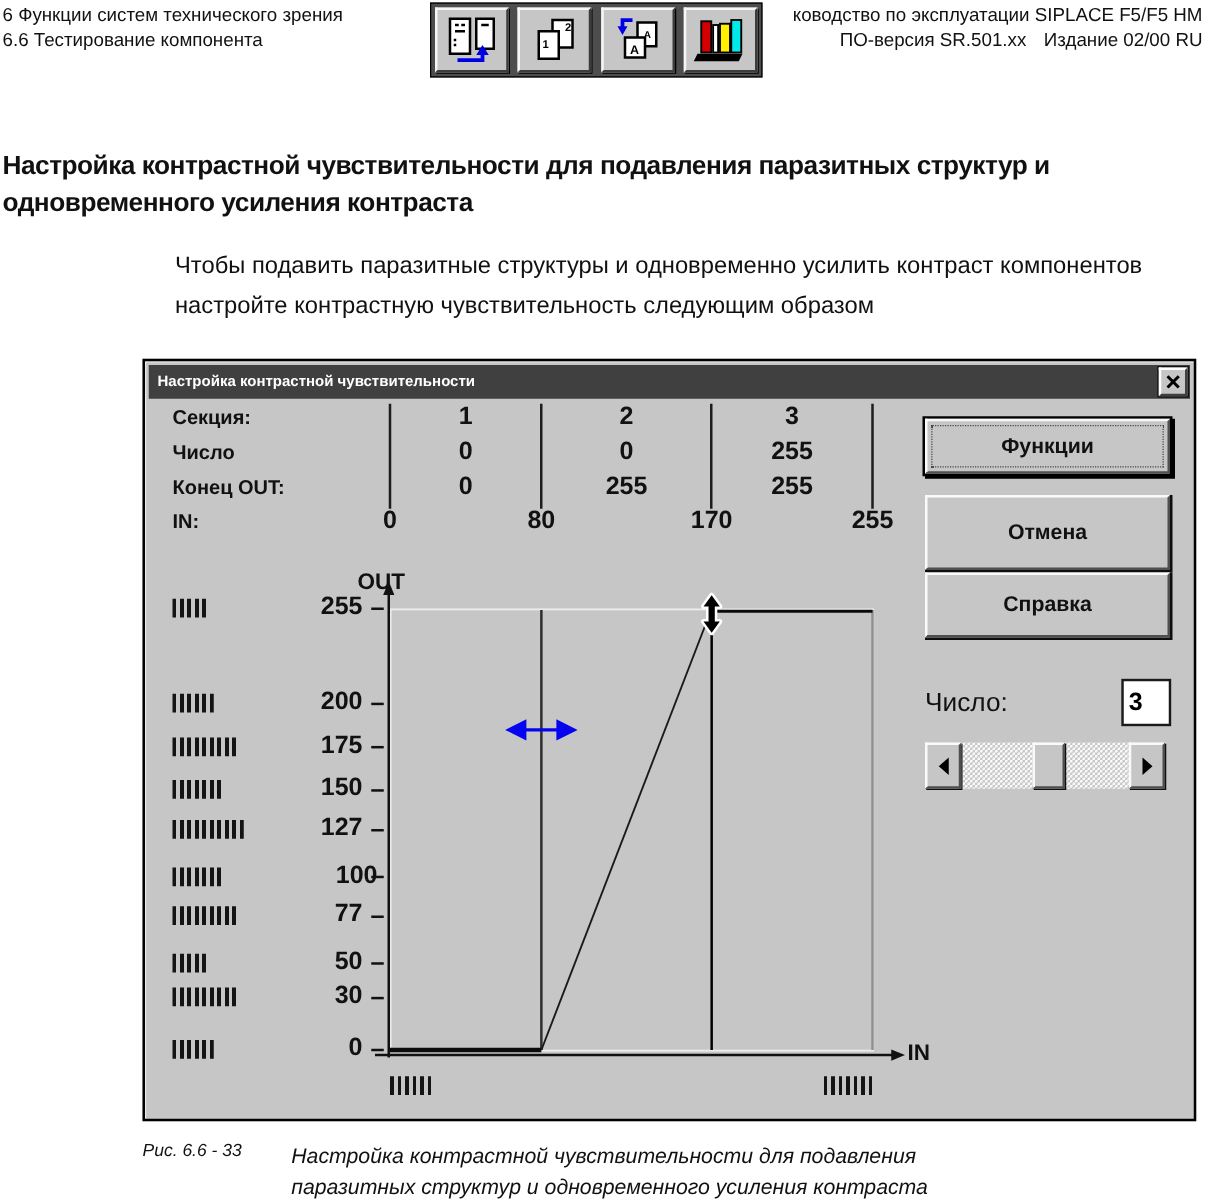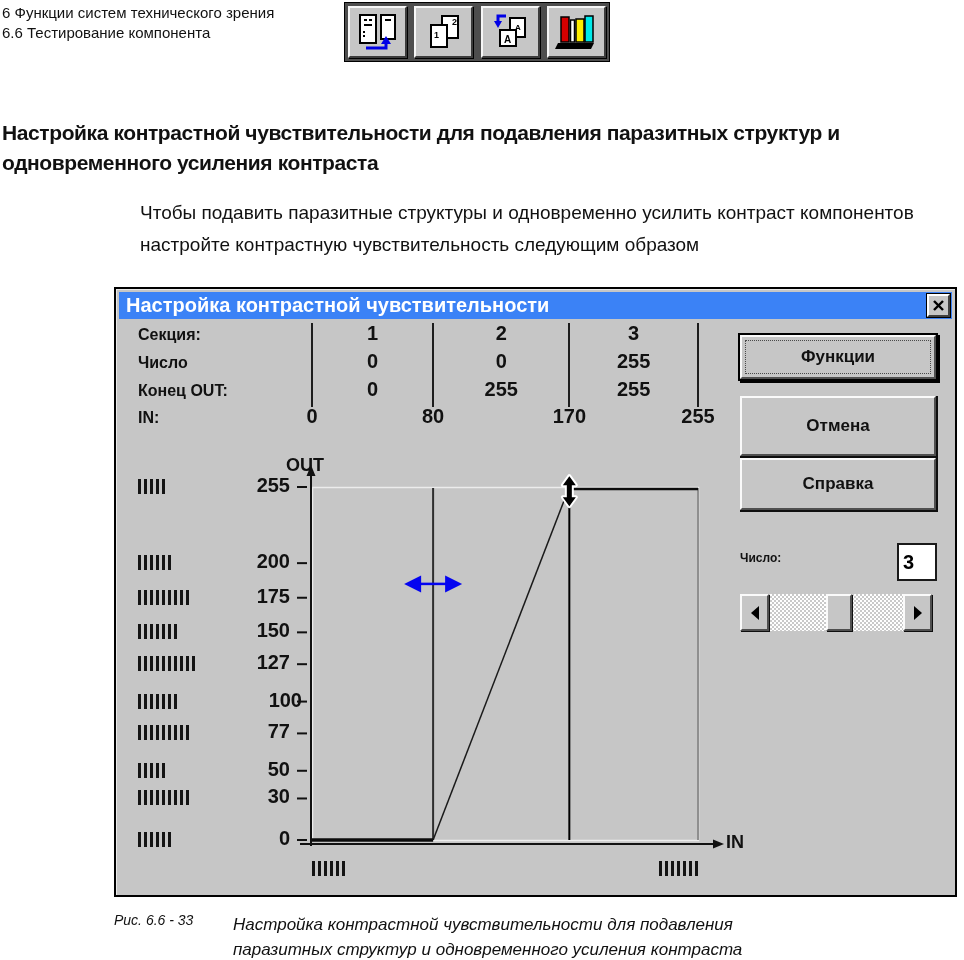--- a/index.html
+++ b/index.html
@@ -14,37 +14,37 @@
            border:1px solid #000;display:flex;align-items:center;justify-content:space-between;padding:0 3px;box-sizing:border-box;}
   .tbtn{width:59px;height:52px;background:#c6c6c6;border:2px solid;border-color:#f6f6f6 #3c3c3c #3c3c3c #f6f6f6;
         box-shadow:1px 1px 0 #000;display:flex;align-items:center;justify-content:center;box-sizing:border-box;}
   
   .heading{position:absolute;left:2px;top:118px;width:946px;font-size:21px;font-weight:bold;
            line-height:30px;letter-spacing:-0.4px;}
   .intro{position:absolute;left:140px;top:197px;width:790px;font-size:19px;line-height:32px;}
   
   .dialog{position:absolute;left:114px;top:287px;width:843px;height:610px;box-sizing:border-box;
           border:2px solid #000;background:#c6c6c6;box-shadow:inset 1px 1px 0 #e8e8e8;}
-  .titlebar{position:absolute;left:3px;top:3px;right:3px;height:27px;background:#3b82f6;color:#fff;
-            font-weight:bold;font-size:20px;line-height:27px;padding-left:7px;box-sizing:border-box;}
+  .titlebar{position:absolute;left:3px;top:3px;right:3px;height:27px;background:#404040;color:#fff;
+            font-weight:bold;font-size:12px;line-height:27px;padding-left:7px;box-sizing:border-box;}
   .closebtn{position:absolute;right:2px;top:2px;width:23px;height:23px;background:#c6c6c6;
             border:2px solid;border-color:#fff #404040 #404040 #fff;box-shadow:0 0 0 1px #000;
             display:flex;align-items:center;justify-content:center;box-sizing:border-box;}
   
   .rowlab{position:absolute;left:22px;font-weight:bold;font-size:16px;}
   .tdiv{position:absolute;width:2px;background:#1d1d1d;}
   .tval{position:absolute;font-weight:bold;font-size:20px;transform:translateX(-50%);white-space:nowrap;}
   
   .btn{position:absolute;left:624px;width:196px;background:#c6c6c6;font-family:"Liberation Sans",sans-serif;
        font-weight:bold;font-size:17px;color:#111;border:2px solid;border-color:#fafafa #4f4f4f #4f4f4f #fafafa;
        box-shadow:1px 1px 0 1px #0e0e0e;box-sizing:border-box;text-align:center;}
   .btn.primary{box-shadow:0 0 0 2px #000,2px 2px 0 2px #000;}
   .btn.primary::after{content:"";position:absolute;inset:3px;border:1px dotted #4a4a4a;}
   
-  .numlab{position:absolute;left:624px;top:262px;font-weight:bold;font-size:12px;}
+  .numlab{position:absolute;left:624px;top:262px;font-weight:normal;font-size:21px;}
   .numinput{position:absolute;left:781px;top:254px;width:40px;height:38px;box-sizing:border-box;
             background:#fff;border:2px solid #1a1a1a;font:bold 20px "Liberation Sans",sans-serif;
             padding:0 0 0 4px;outline:none;}
   
   .sbar{position:absolute;left:624px;top:305px;width:192px;height:37px;
         background-image:linear-gradient(45deg,#fff 25%,transparent 25%,transparent 75%,#fff 75%),
                          linear-gradient(45deg,#fff 25%,#c9c9c9 25%,#c9c9c9 75%,#fff 75%);
         background-size:4px 4px;background-position:0 0,2px 2px;}
   .sb-btn{position:absolute;top:0;width:29px;height:37px;background:#c6c6c6;border:2px solid;
           border-color:#fafafa #4f4f4f #4f4f4f #fafafa;box-shadow:1px 1px 0 #0e0e0e;box-sizing:border-box;
@@ -65,20 +65,26 @@
   .cap-text{position:absolute;left:233px;top:912px;width:545px;font-style:italic;font-size:17px;line-height:25px;}
 </style>
 </head>
 <body>
 
 <div class="page" data-interactable="false">
 
   <div class="hdr-left" data-interactable="false">
     <div data-interactable="false">6 Функции систем технического зрения</div>
     <div data-interactable="false">6.6 Тестирование компонента</div>
+  </div>
+  <div class="hdr-right" data-interactable="false">
+    <div data-interactable="false">ководство по эксплуатации SIPLACE F5/F5 HM</div>
+    <div data-interactable="false">
+      <span data-interactable="false">ПО-версия SR.501.xx</span><span class="hdr-gap"></span><span data-interactable="false"></span><span data-interactable="false">Издание 02/00 RU</span>
+    </div>
   </div>
 
   <div class="toolbar" data-interactable="false">
     <div class="tbtn" data-interactable="true">
       <svg width="44" height="40" viewBox="0 0 44 40" data-interactable="false">
         <rect x="4" y="3" width="16" height="28" fill="#fff" stroke="#000" stroke-width="2"></rect>
         <line x1="8" y1="8" x2="11" y2="8" stroke="#000" stroke-width="2"></line>
         <line x1="13" y1="8" x2="16" y2="8" stroke="#000" stroke-width="2"></line>
         <line x1="8" y1="13" x2="16" y2="13" stroke="#000" stroke-width="2"></line>
         <line x1="8" y1="19" x2="8" y2="27" stroke="#000" stroke-width="2" stroke-dasharray="2 2"></line>

